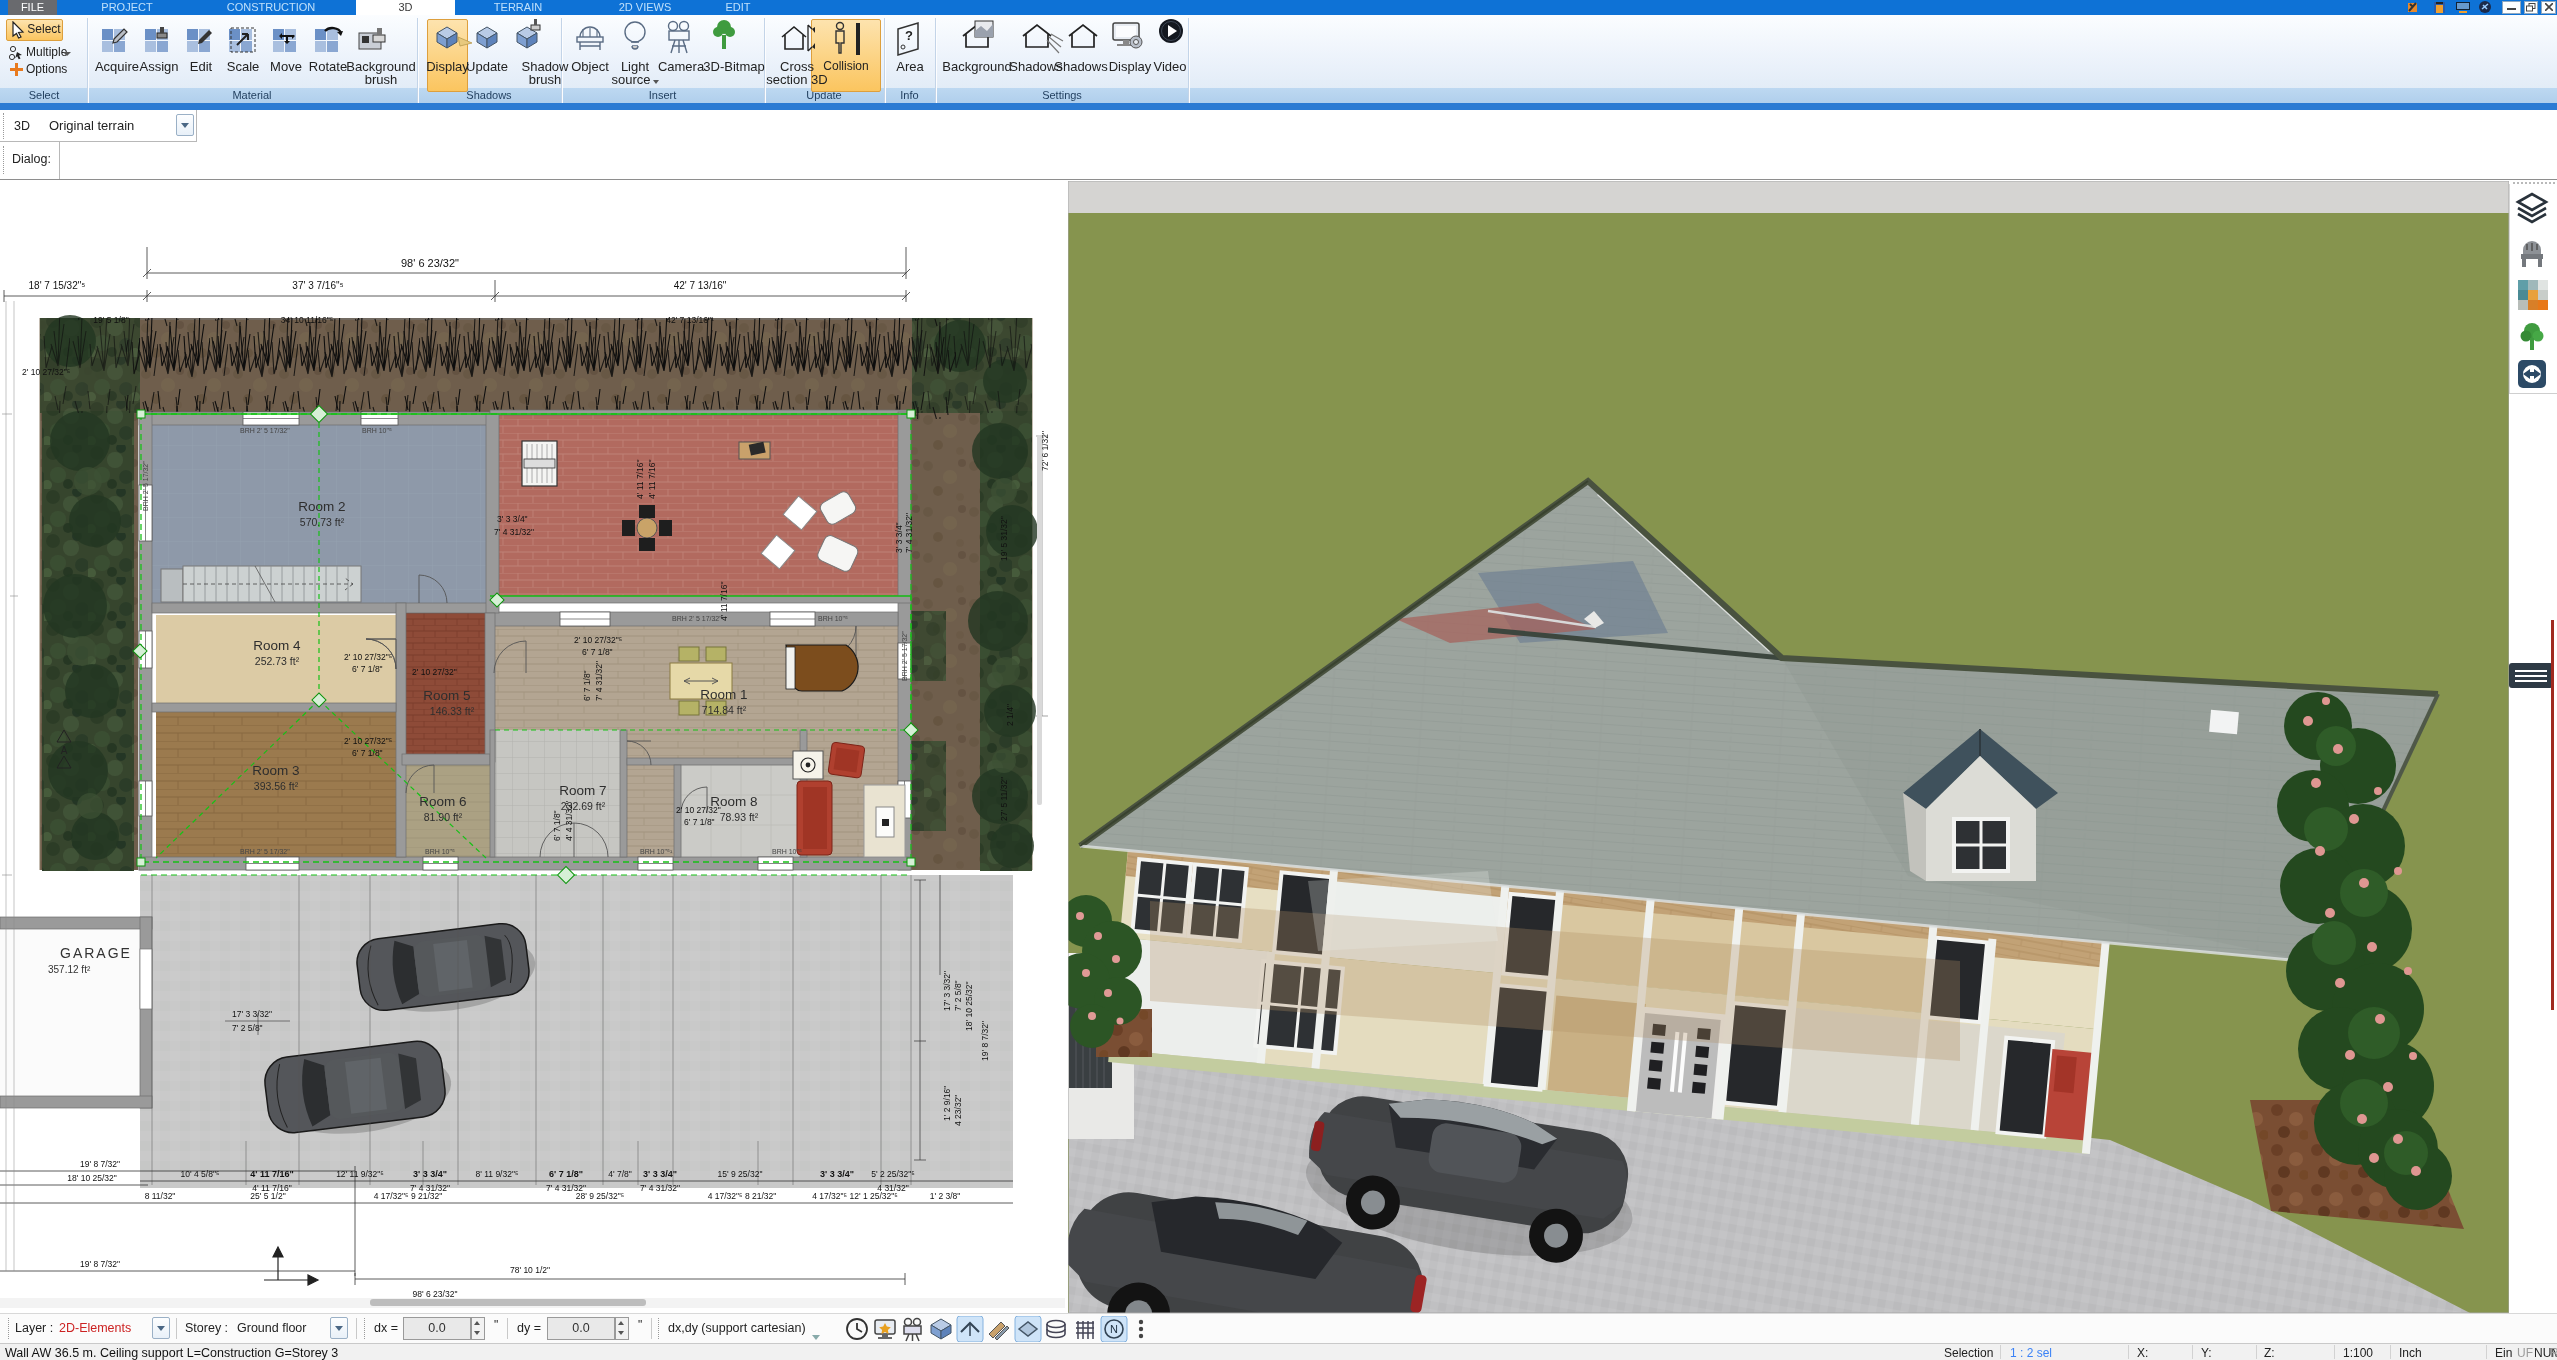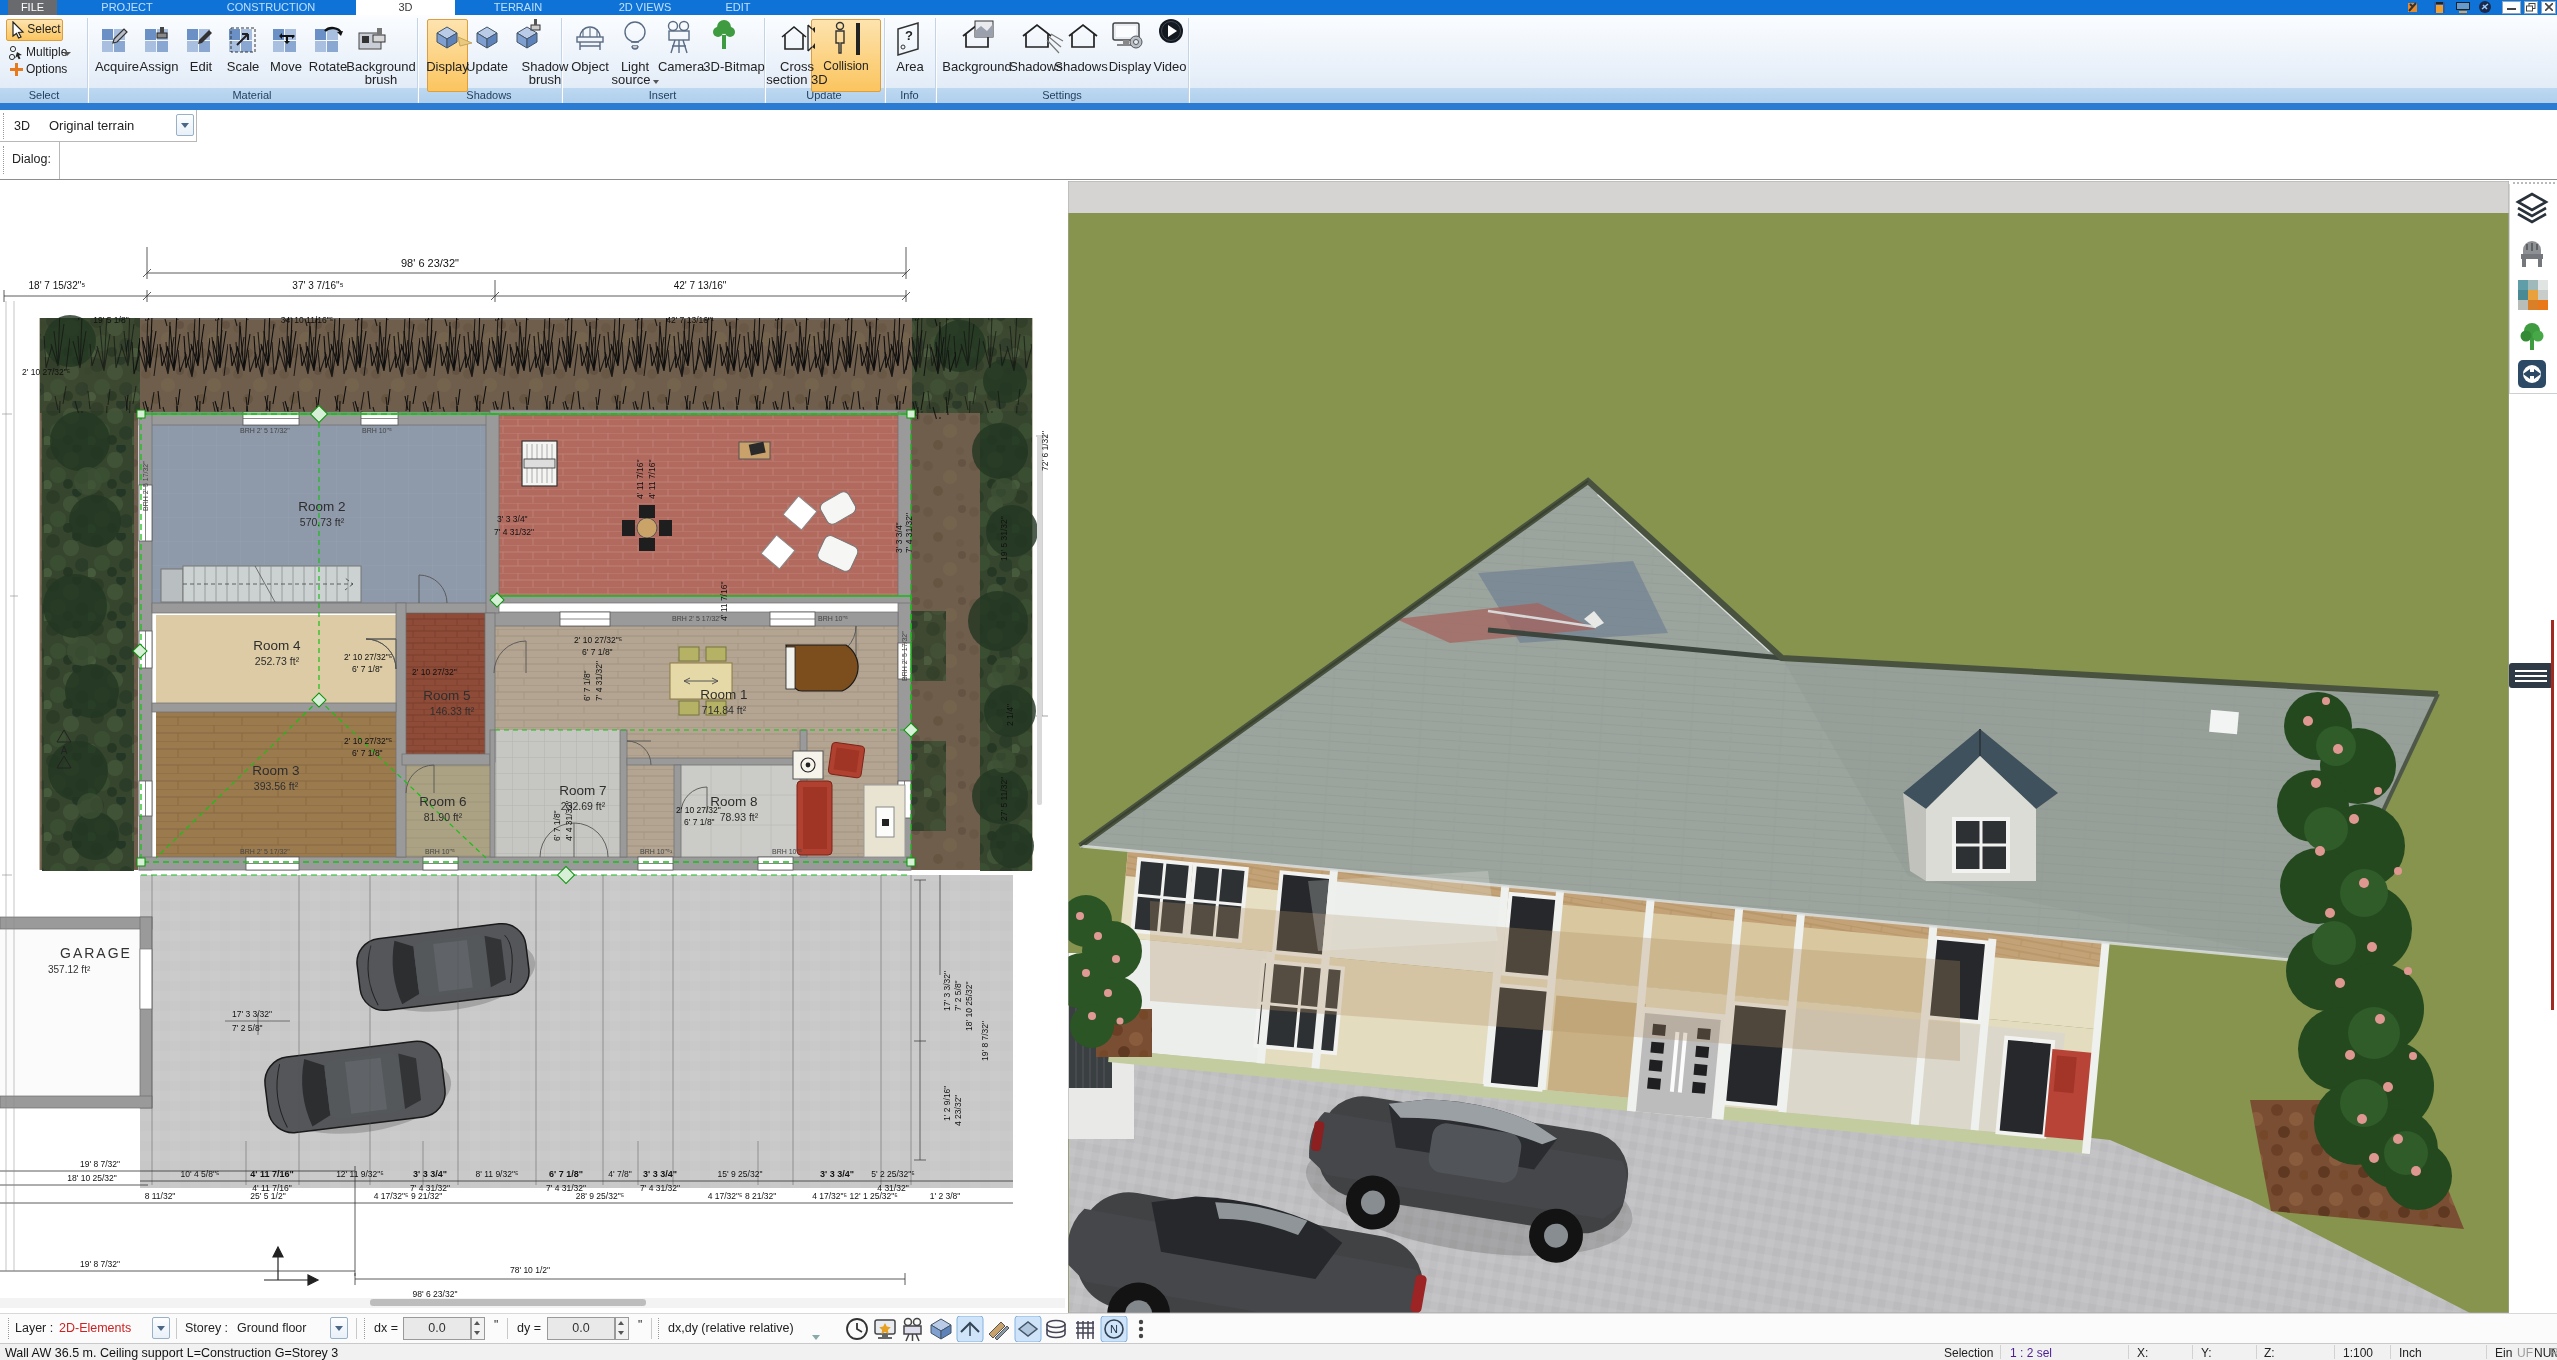--- a/index.html
+++ b/index.html
@@ -1044,21 +1044,21 @@
 <div class="st" style="left:494px;top:1318px;font-size:12px">"</div>
 <div class="vsep" style="left:507px;top:1318px;height:21px"></div>
 <div class="st" style="left:517px;top:1321px;font-size:12.5px">dy =</div>
 <div class="abs" style="left:547px;top:1317px;width:68px;height:23px;background:#e9e9e9;border:1px solid #9a9a9a;font-size:12.5px;color:#333;text-align:center;line-height:21px">0.0</div>
 <div class="abs" style="left:615px;top:1317px;width:14px;height:23px;background:#f2f2f2;border:1px solid #9a9a9a"></div>
     <i class="triu abs" style="left:618px;top:1321px"></i>
     <i class="trid abs" style="left:618px;top:1331px"></i>
 <div class="st" style="left:638px;top:1318px;font-size:12px">"</div>
 <div class="vsep" style="left:651px;top:1318px;height:21px"></div>
 <div class="dot" style="left:658px;top:1318px;height:21px"></div>
-<div class="st" style="left:668px;top:1321px;font-size:12.5px">dx,dy (relative relative)</div>
+<div class="st" style="left:668px;top:1321px;font-size:12.5px">dx,dy (support cartesian)</div>
 <div class="abs" style="left:812px;top:1326px"><i class="tri" style="border-top-color:#8aa"></i></div>
 <svg class="abs" style="left:845px;top:1316px" width="330" height="26" viewBox="0 0 330 26">
 <g transform="translate(0,1)">
         <circle cx="12" cy="12" r="10" fill="none" stroke="#333" stroke-width="1.8"></circle>
         <path d="M12 6 v6 l5 3" stroke="#333" stroke-width="1.8" fill="none"></path>
       </g>
 <g transform="translate(28,1)">
         <rect x="2" y="3" width="20" height="14" rx="2" fill="#e8ecf2" stroke="#444" stroke-width="1.5"></rect>
         <path d="M9 17 v3 h-4 v2 h14 v-2 h-4 v-3" fill="#666"></path>
         <path d="M12 6 l1.8 3.6 4 .6 -2.9 2.8 .7 4 -3.6 -1.9 -3.6 1.9 .7 -4 -2.9 -2.8 4 -.6z" fill="#e8a020"></path>
@@ -1104,21 +1104,21 @@
         <circle cx="4" cy="3" r="2.2"></circle>
         <circle cx="4" cy="10" r="2.2"></circle>
         <circle cx="4" cy="17" r="2.2"></circle>
       </g>
 </svg>
 
 <div class="abs" style="left:0;top:1343px;width:2557px;height:17px;background:#f1f1f1;border-top:1px solid #c9c9c9"></div>
 <div class="st" style="left:5px;top:1346px;font-size:12.5px;color:#111">Wall AW 36.5 m. Ceiling support L=Construction G=Storey 3</div>
 <div class="st" style="left:1944px;top:1346px;color:#222">Selection</div>
 <div class="ssep" style="left:2000px"></div>
-<div class="st" style="left:2010px;top:1346px;color:#4c1d95">1 : 2 sel</div>
+<div class="st" style="left:2010px;top:1346px;color:#3b82f6">1 : 2 sel</div>
 <div class="ssep" style="left:2128px"></div>
 <div class="st" style="left:2137px;top:1346px;color:#222">X:</div>
 <div class="ssep" style="left:2192px"></div>
 <div class="st" style="left:2201px;top:1346px;color:#222">Y:</div>
 <div class="ssep" style="left:2256px"></div>
 <div class="st" style="left:2264px;top:1346px;color:#222">Z:</div>
 <div class="ssep" style="left:2334px"></div>
 <div class="st" style="left:2343px;top:1346px;color:#222">1:100</div>
 <div class="ssep" style="left:2390px"></div>
 <div class="st" style="left:2399px;top:1346px;color:#222">Inch</div>

